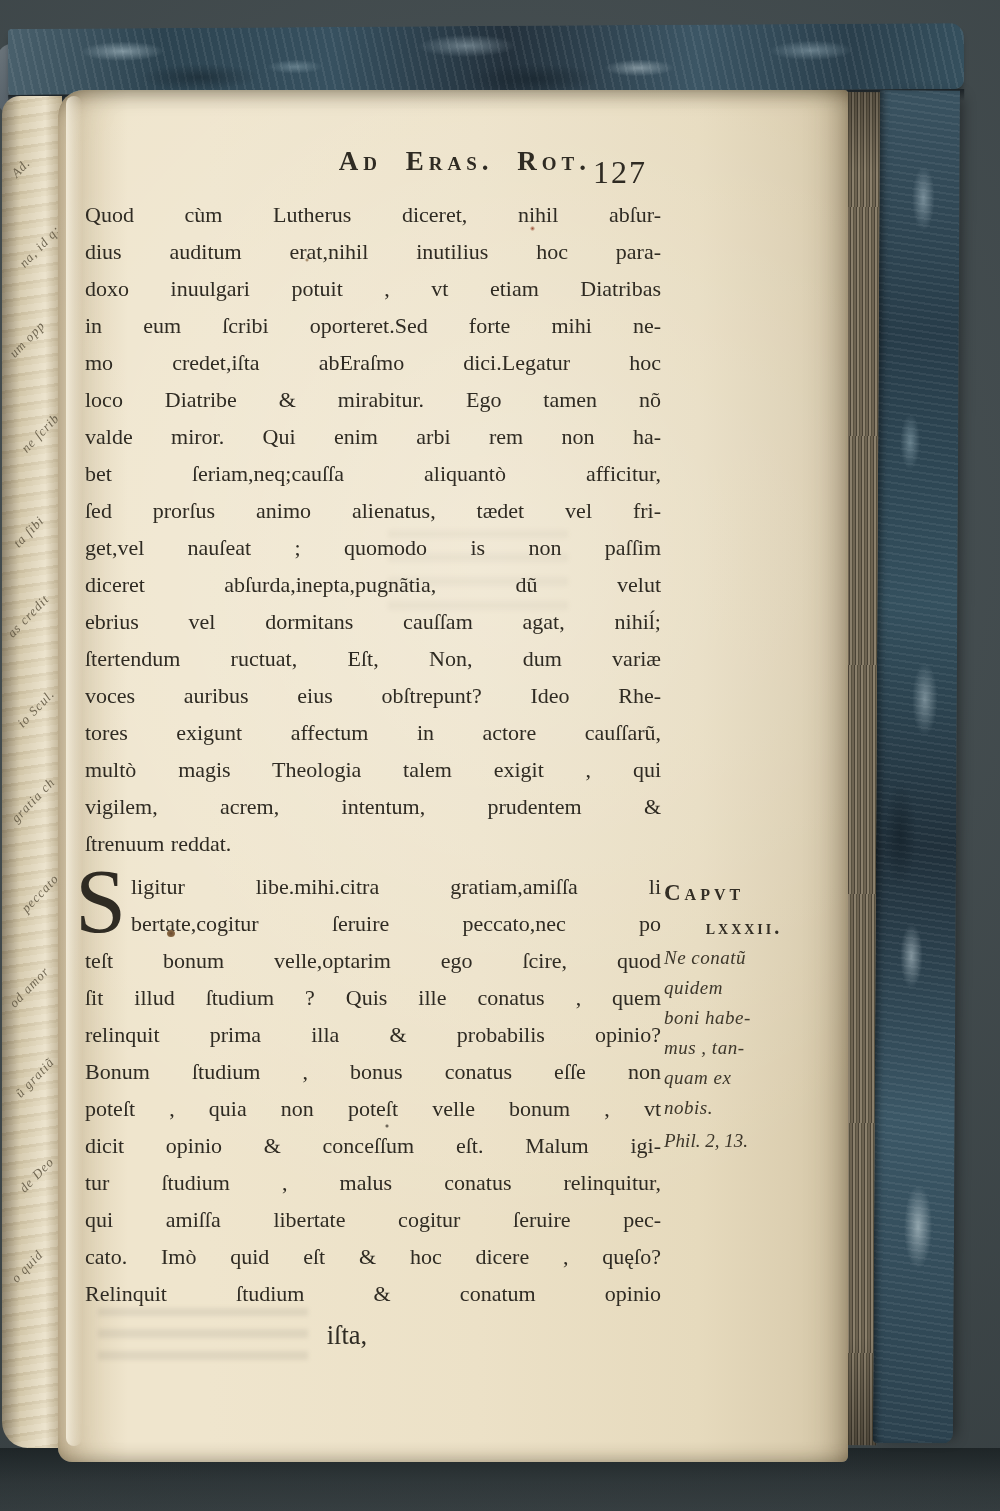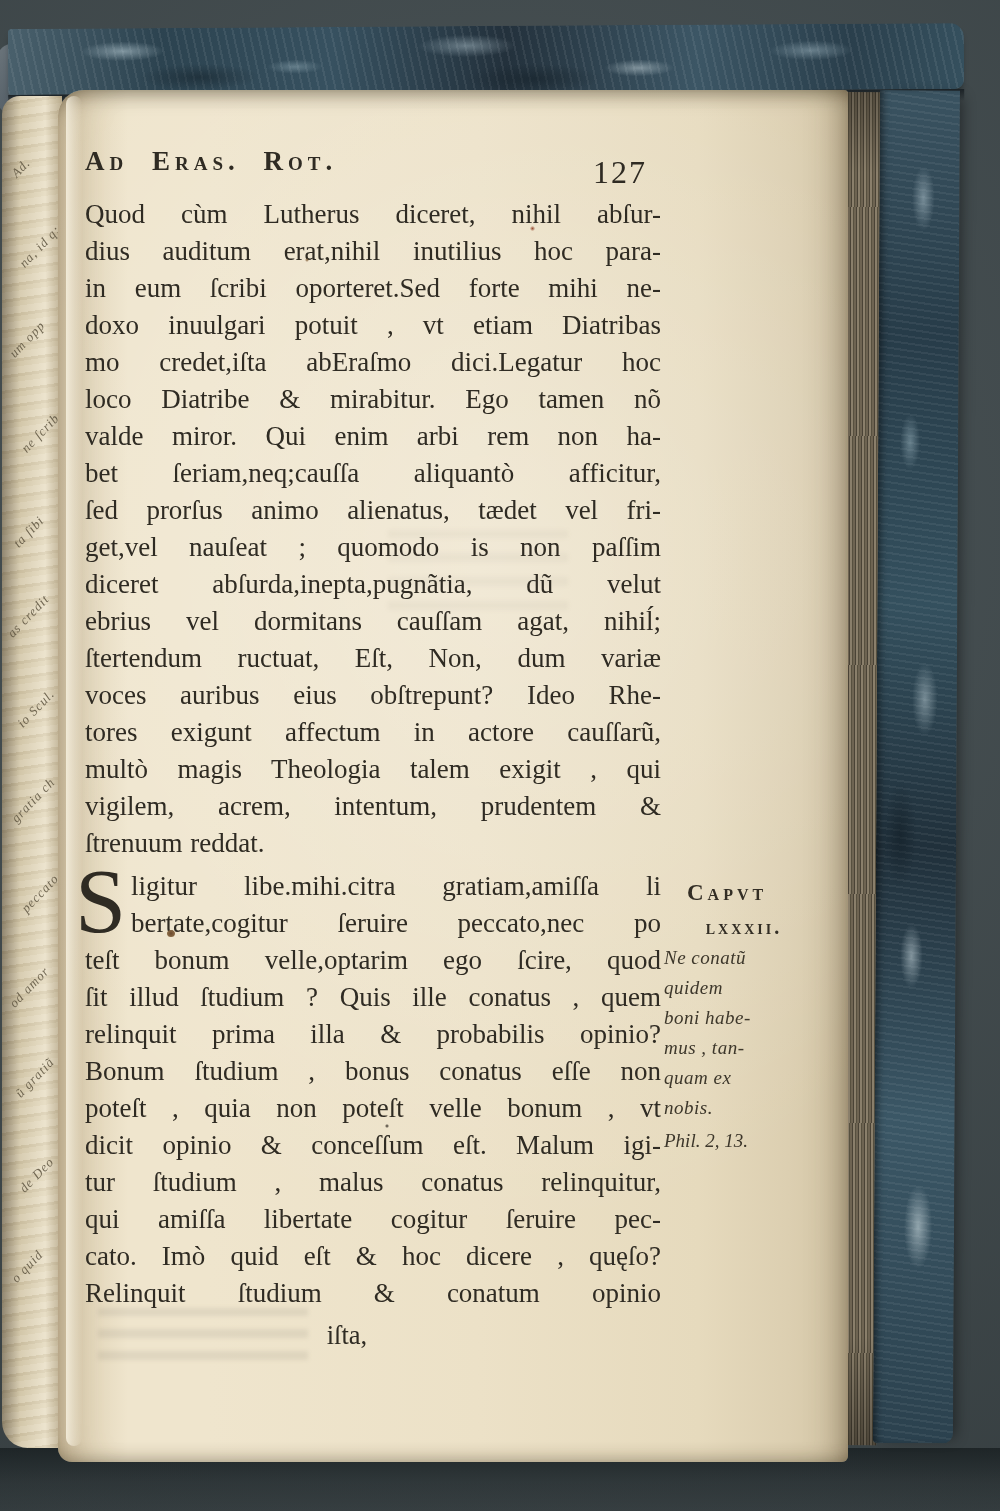--- a/index.html
+++ b/index.html
@@ -76,38 +76,38 @@
       var(--c-page,#ebe1c8);
     box-shadow:inset 0 16px 20px -14px rgba(55,45,25,.55),
                inset 0 -14px 18px -14px rgba(55,45,25,.4),
                inset -26px 0 34px -22px rgba(80,64,40,.55),
                inset 34px 0 44px -30px rgba(110,88,55,.4);}
   .gutter-highlight{position:absolute;left:8px;top:6px;width:16px;height:1350px;
     background:linear-gradient(90deg, rgba(255,250,235,.75), rgba(255,250,235,0));border-radius:20px;}
 
   .ink{color:var(--c-ink,#2f2b23);}
   .header{position:absolute;left:27px;top:56px;width:576px;height:40px;}
-  .running-title{position:absolute;left:0;width:100%;text-align:left;padding-right:70px;box-sizing:border-box;
+  .running-title{position:absolute;left:0;width:100%;text-align:right;padding-right:70px;box-sizing:border-box;
     font-variant:small-caps;font-weight:bold;font-size:27px;letter-spacing:5px;word-spacing:12px;}
   .pageno{position:absolute;right:14px;top:8px;font-size:32px;letter-spacing:2px;margin-left:8px;}
 
   .textblock{position:absolute;left:27px;width:576px;}
-  .bl{height:37px;line-height:37px;font-size:27px;text-align:justify;text-align-last:justify;
+  .bl{height:37px;line-height:37px;font-size:22px;text-align:justify;text-align-last:justify;
       word-spacing:.04em;overflow:visible;white-space:nowrap;}
   .p1{top:106px;}
   .p1 .bl:last-child{text-align-last:left;}
   .p2{top:778px;}
   .p2 .indent .bl{padding-left:46px;}
   .p2 .rest .bl:last-child{text-align-last:justify;}
   .dropcap{position:absolute;left:-10px;top:2px;font-size:92px;line-height:62px;height:62px;
     font-weight:normal;}
   .catchline{margin-top:5px;height:37px;line-height:37px;font-size:26.5px;text-align:center;padding-right:52px;}
 
   .margincol{position:absolute;left:606px;top:788px;width:160px;}
-  .caput{font-variant:small-caps;font-weight:bold;font-size:23px;letter-spacing:4px;height:36px;line-height:30px;color:#332e25;margin-left:23px;}
+  .caput{font-variant:small-caps;font-weight:bold;font-size:23px;letter-spacing:4px;height:36px;line-height:30px;color:#332e25;}
   .caputnum{font-variant:small-caps;font-weight:bold;font-size:20px;letter-spacing:3px;height:30px;line-height:26px;color:#332e25;text-align:center;}
   .mnote .mline{font:italic 19px "Liberation Serif","DejaVu Serif",serif;height:30px;line-height:28px;
     color:var(--c-margin_ink,#3d372b);letter-spacing:.5px;}
   .citation{margin-top:6px;font:italic 19px "Liberation Serif","DejaVu Serif",serif;color:var(--c-margin_ink,#3d372b);}
 
   .fox{position:absolute;border-radius:50%;}
   .fox1{left:109px;top:840px;width:8px;height:7px;background:radial-gradient(circle,#6b4a2e,#8a6a45 70%,transparent);}
   .fox2{left:472px;top:136px;width:5px;height:5px;background:radial-gradient(circle,#9a4f35,transparent 80%);}
   .fox3{left:247px;top:168px;width:4px;height:4px;background:radial-gradient(circle,#8a6a45,transparent 80%);}
   .fox4{left:327px;top:1034px;width:4px;height:4px;background:radial-gradient(circle,#3a332a,transparent 85%);}
@@ -151,22 +151,22 @@
     <div class="smudge smudge2"></div>
 
     <div class="header">
       <div class="running-title ink">Ad Eras. Rot.</div>
       <div class="pageno ink">127</div>
     </div>
 
     <div class="textblock p1 ink">
         <div class="bl">Quod cùm Lutherus diceret, nihil abſur-</div>
         <div class="bl">dius auditum erat,nihil inutilius hoc para-</div>
+        <div class="bl">doxo inuulgari potuit , vt etiam Diatribas</div>
         <div class="bl">in eum ſcribi oporteret.Sed forte mihi ne-</div>
-        <div class="bl">doxo inuulgari potuit , vt etiam Diatribas</div>
         <div class="bl">mo credet,iſta abEraſmo dici.Legatur hoc</div>
         <div class="bl">loco Diatribe &amp; mirabitur. Ego tamen nõ</div>
         <div class="bl">valde miror. Qui enim arbi rem non ha-</div>
         <div class="bl">bet ſeriam,neq;cauſſa aliquantò afficitur,</div>
         <div class="bl">ſed prorſus animo alienatus, tædet vel fri-</div>
         <div class="bl">get,vel nauſeat ; quomodo is non paſſim</div>
         <div class="bl">diceret abſurda,inepta,pugnãtia, dũ velut</div>
         <div class="bl">ebrius vel dormitans cauſſam agat, nihiĺ;</div>
         <div class="bl">ſtertendum ructuat, Eſt, Non, dum variæ</div>
         <div class="bl">voces auribus eius obſtrepunt? Ideo Rhe-</div>

